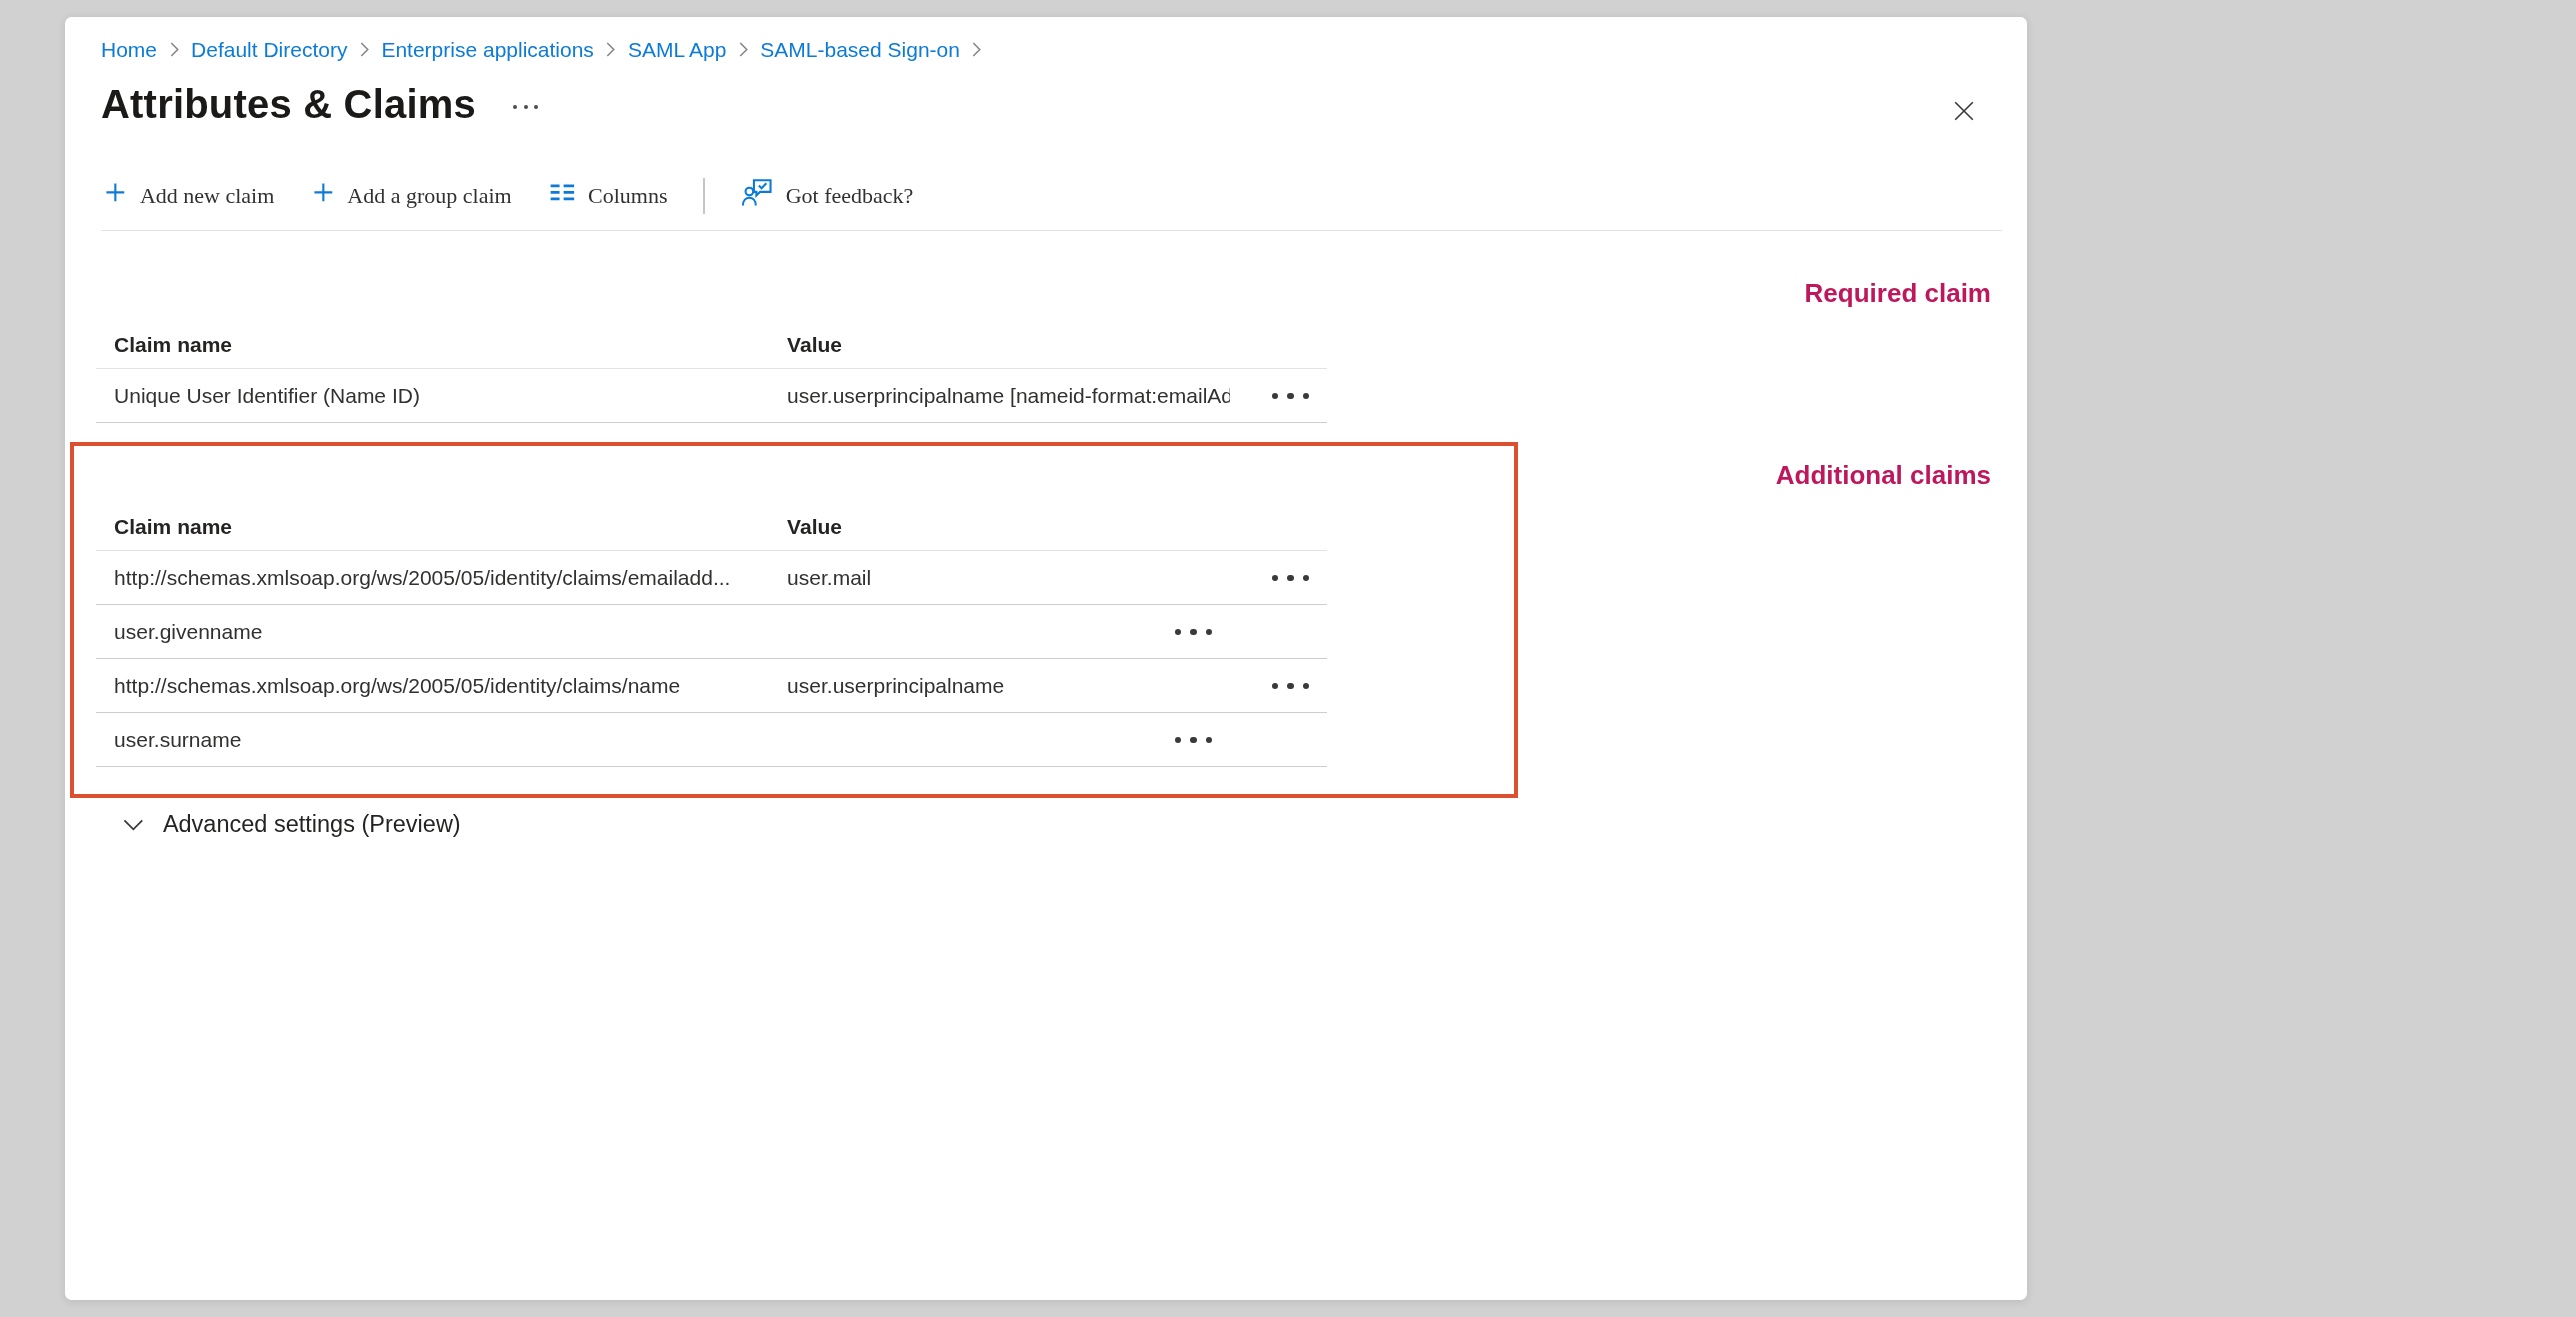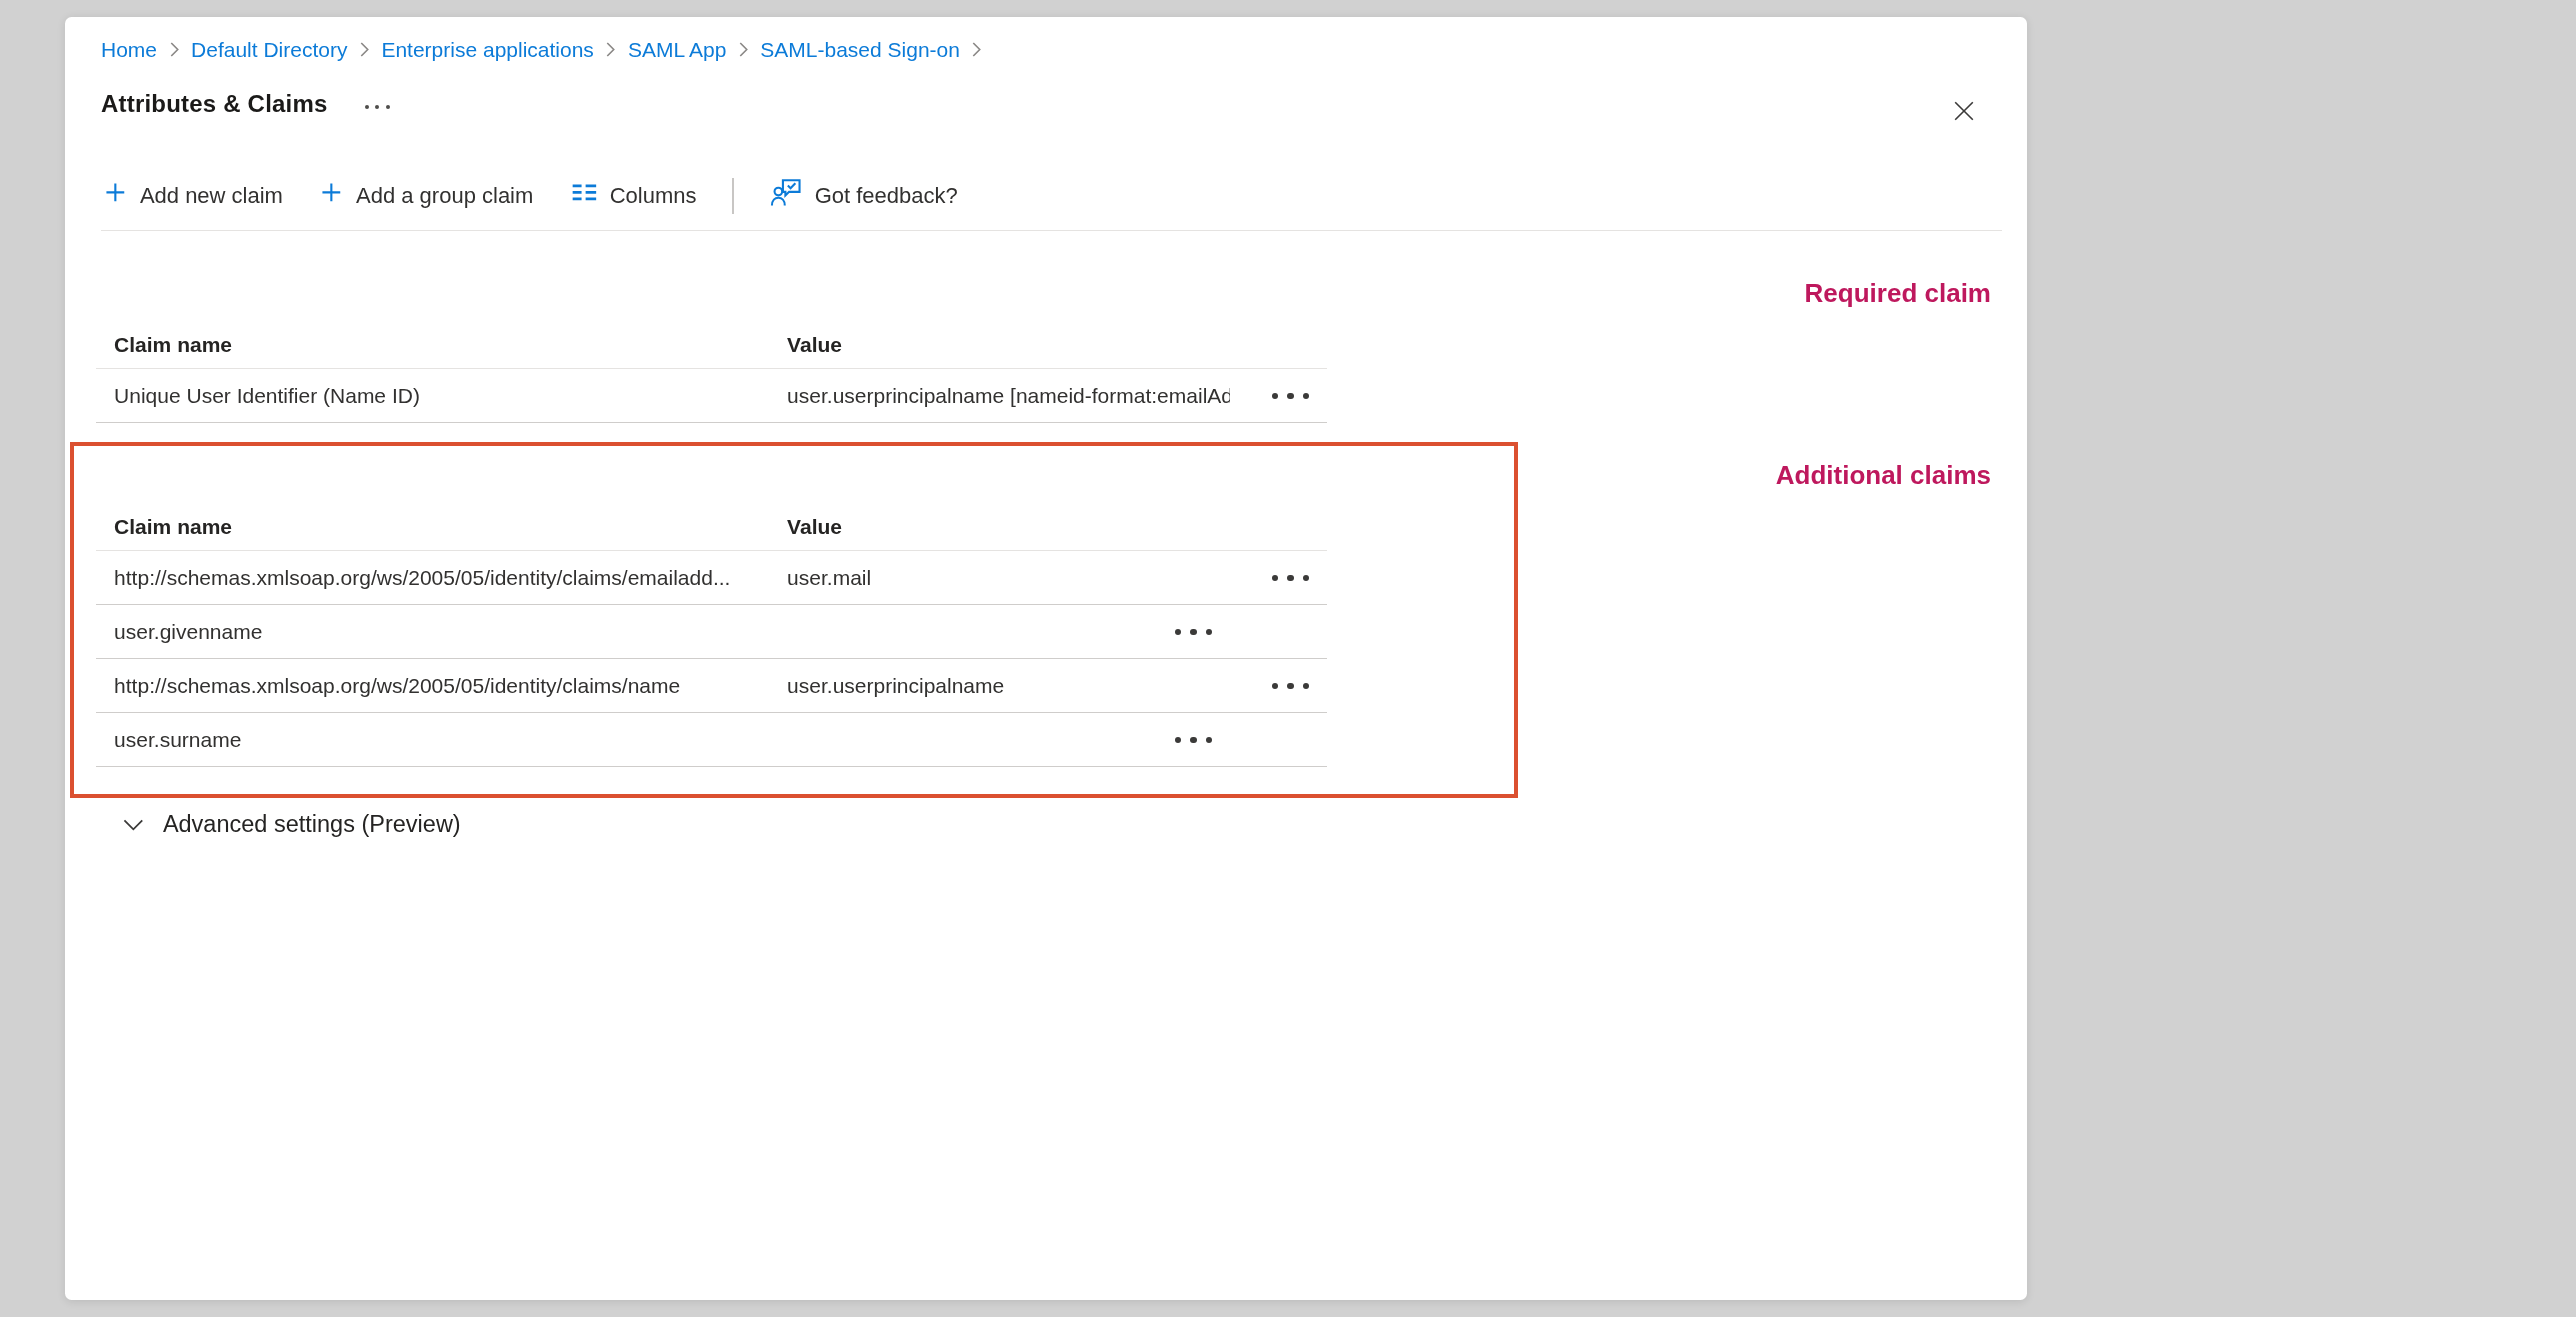--- a/index.html
+++ b/index.html
@@ -29,36 +29,36 @@
     padding:18px 36px 0 36px;
   }
   
   .breadcrumb{display:flex;align-items:center;gap:10.5px;height:29px;}
   .breadcrumb a{
     color:var(--accent);font-size:21px;text-decoration:none;cursor:pointer;white-space:nowrap;
   }
   .crumb-sep{display:flex;align-items:center;}
   
   .title-row{display:flex;align-items:center;gap:34px;margin-top:18px;height:44px;}
-  h1{font-size:24px;font-weight:700;color:var(--title);letter-spacing:0.2px;}
+  h1{font-size:40px;font-weight:700;color:var(--title);letter-spacing:0.2px;}
   .more-btn{
     border:none;background:transparent;cursor:pointer;
     display:flex;align-items:center;gap:6.5px;padding:4.9px 3.2px;margin-top:6.5px;
   }
   .more-btn i{width:4px;height:4px;border-radius:50%;background:#4f4d4b;display:block;}
   .close-btn{
     position:absolute;top:74px;right:42px;
     width:42px;height:42px;border:none;background:transparent;cursor:pointer;
     display:flex;align-items:center;justify-content:center;
   }
   
   .toolbar{display:flex;align-items:center;gap:31px;margin-top:45px;height:49px;}
   .tb-btn{
     display:flex;align-items:center;gap:13px;border:none;background:transparent;cursor:pointer;
-    font-family:Liberation Sans, sans-serif;font-size:22px;color:var(--text);padding:4.9px 3.2px;white-space:nowrap;
+    font-family:Liberation Serif, serif;font-size:22px;color:var(--text);padding:4.9px 3.2px;white-space:nowrap;
   }
   .tb-divider{width:1.6px;height:36px;background:#C8C6C4;margin:0 1.6px;}
   .toolbar-sep{height:1.6px;background:var(--header-line);margin-top:9.7px;margin-right:-11.3px;}
   
   .section-heading{font-size:26px;font-weight:700;color:#be185d;text-align:right;}
   .sec-required .section-heading{margin-top:47px;}
   .sec-additional .section-heading{margin-top:37px;}
   .claims-table{margin-top:13px;margin-left:-4.9px;width:1231px;}
   .t-head,.t-row{
     display:grid;grid-template-columns:673px 461px 97px;align-items:center;

